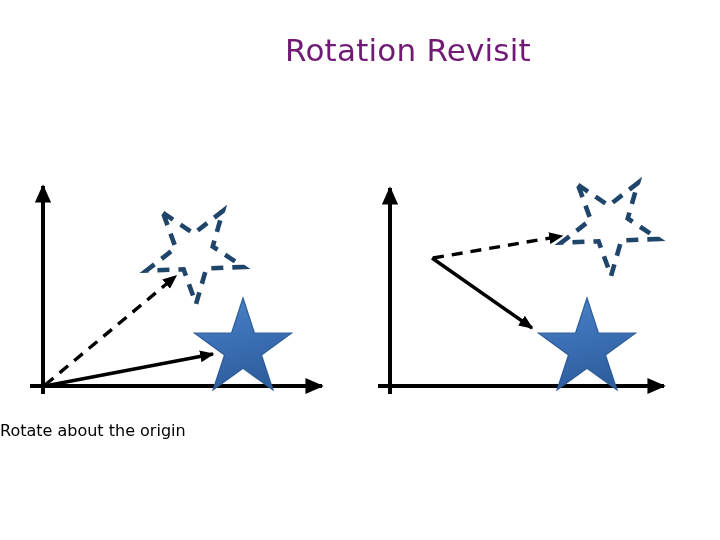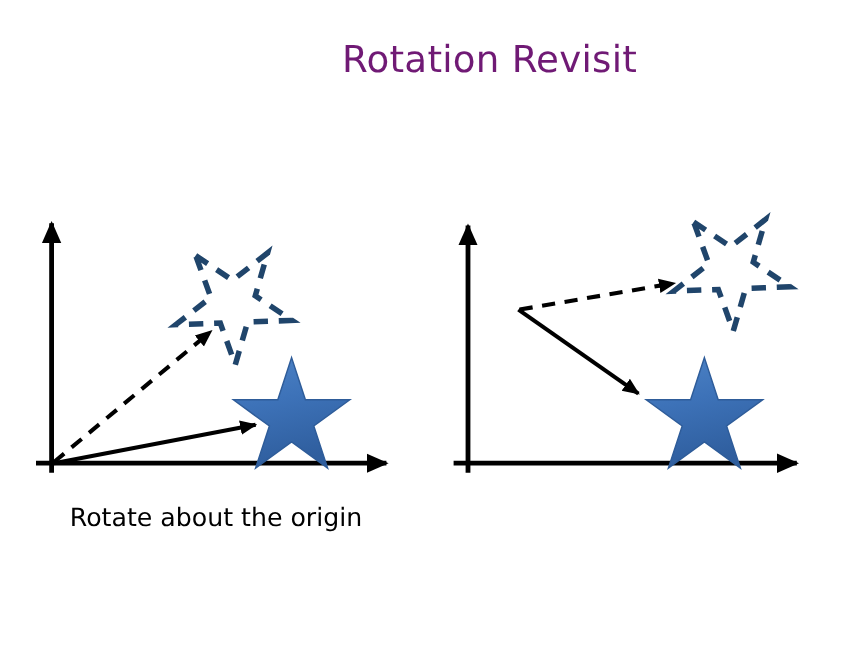--- a/index.html
+++ b/index.html
@@ -49,25 +49,25 @@
     width: 720px;
     height: 540px;
   }
   #figures svg {
     display: block;
   }
 
   
   .caption {
     position: absolute;
-    font-size: 21px;
+    font-size: 16px;
     line-height: 26px;
     color: #000000;
     white-space: nowrap;
-    text-align: center;
+    text-align: left;
   }
   #caption-left {
     left: 0px;
     top: 418px;
     width: 360px;
   }
   #caption-right {
     left: 358px;
     top: 418px;
     width: 362px;

